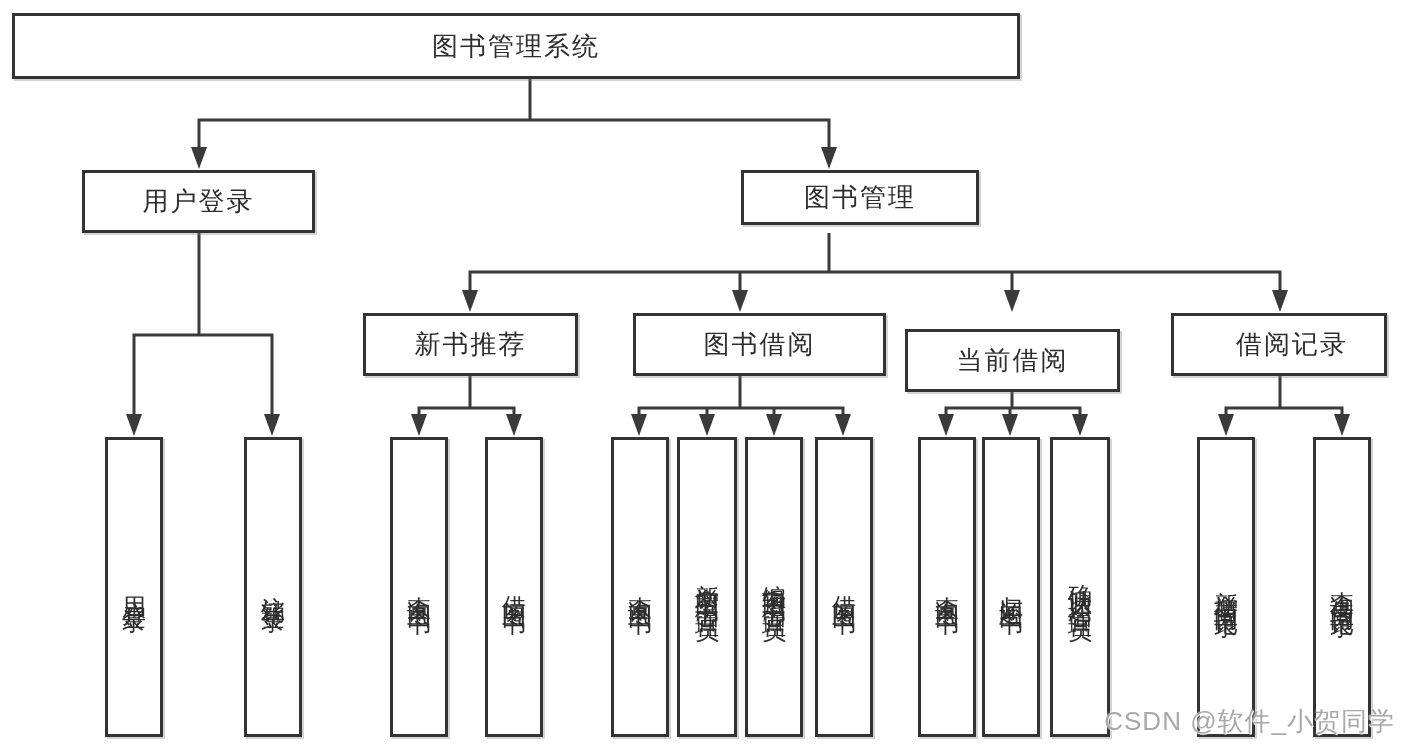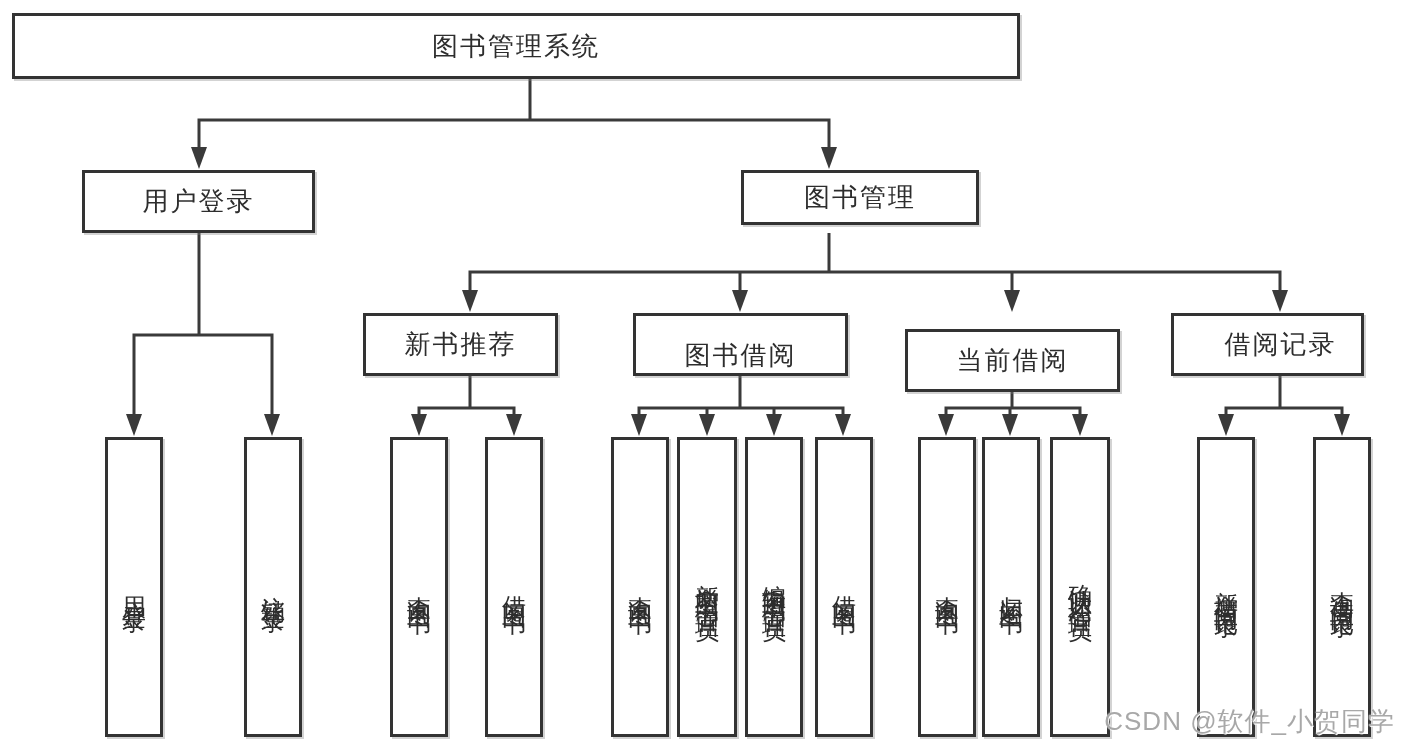--- a/index.html
+++ b/index.html
@@ -47,24 +47,24 @@
     letter-spacing: 5px;
     white-space: nowrap;
   }
   
   #root-box      { left: 12px;  top: 13px;  width: 1008px; height: 66px; }
   
   #n-user-login  { left: 82px;  top: 170px; width: 233px;  height: 63px; }
   #n-book-mgmt   { left: 741px; top: 170px; width: 238px;  height: 55px; }
   
   .l3 { top: 313px; height: 63px; }
-  #n-new-book    { left: 363px;  width: 195px; }
-  #n-borrowing   { left: 633px;  width: 215px; align-items: flex-end; }
+  #n-new-book    { left: 363px;  width: 215px; }
+  #n-borrowing   { left: 633px;  width: 253px; }
   #n-current     { left: 905px;  width: 215px; margin-top: 16px; }
-  #n-records     { left: 1171px; width: 193px; padding-left: 26px; }
+  #n-records     { left: 1171px; width: 216px; padding-left: 26px; }
   
   .leaf { top: 437px; height: 300px; width: 58px; }
   #lf-1  { left: 105px;  }
   #lf-2  { left: 244px;  }
   #lf-3  { left: 390px;  }
   #lf-4  { left: 485px;  }
   #lf-5  { left: 611px;  }
   #lf-6  { left: 677px; width: 60px; }
   #lf-7  { left: 745px;  }
   #lf-8  { left: 815px;  }

